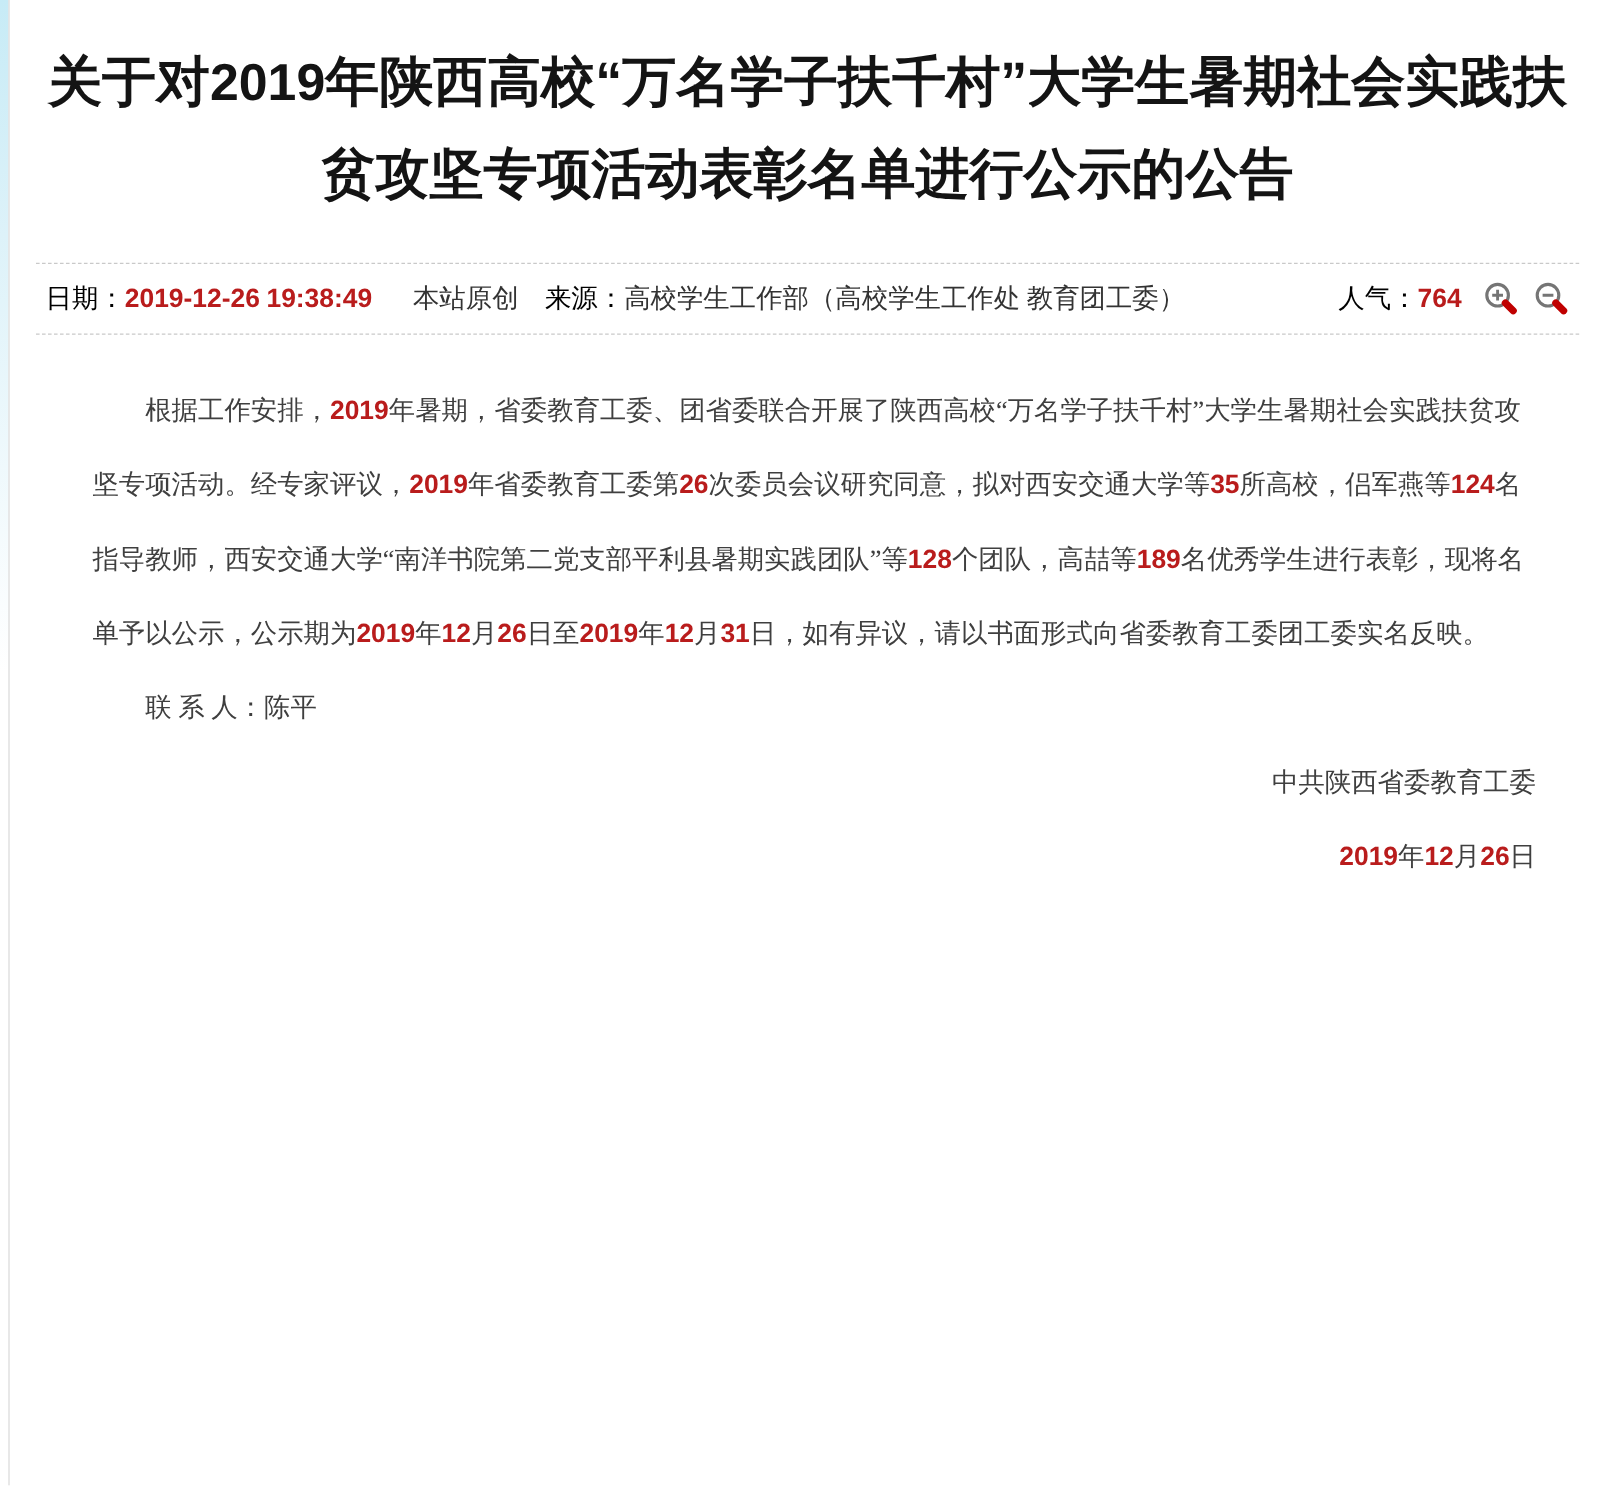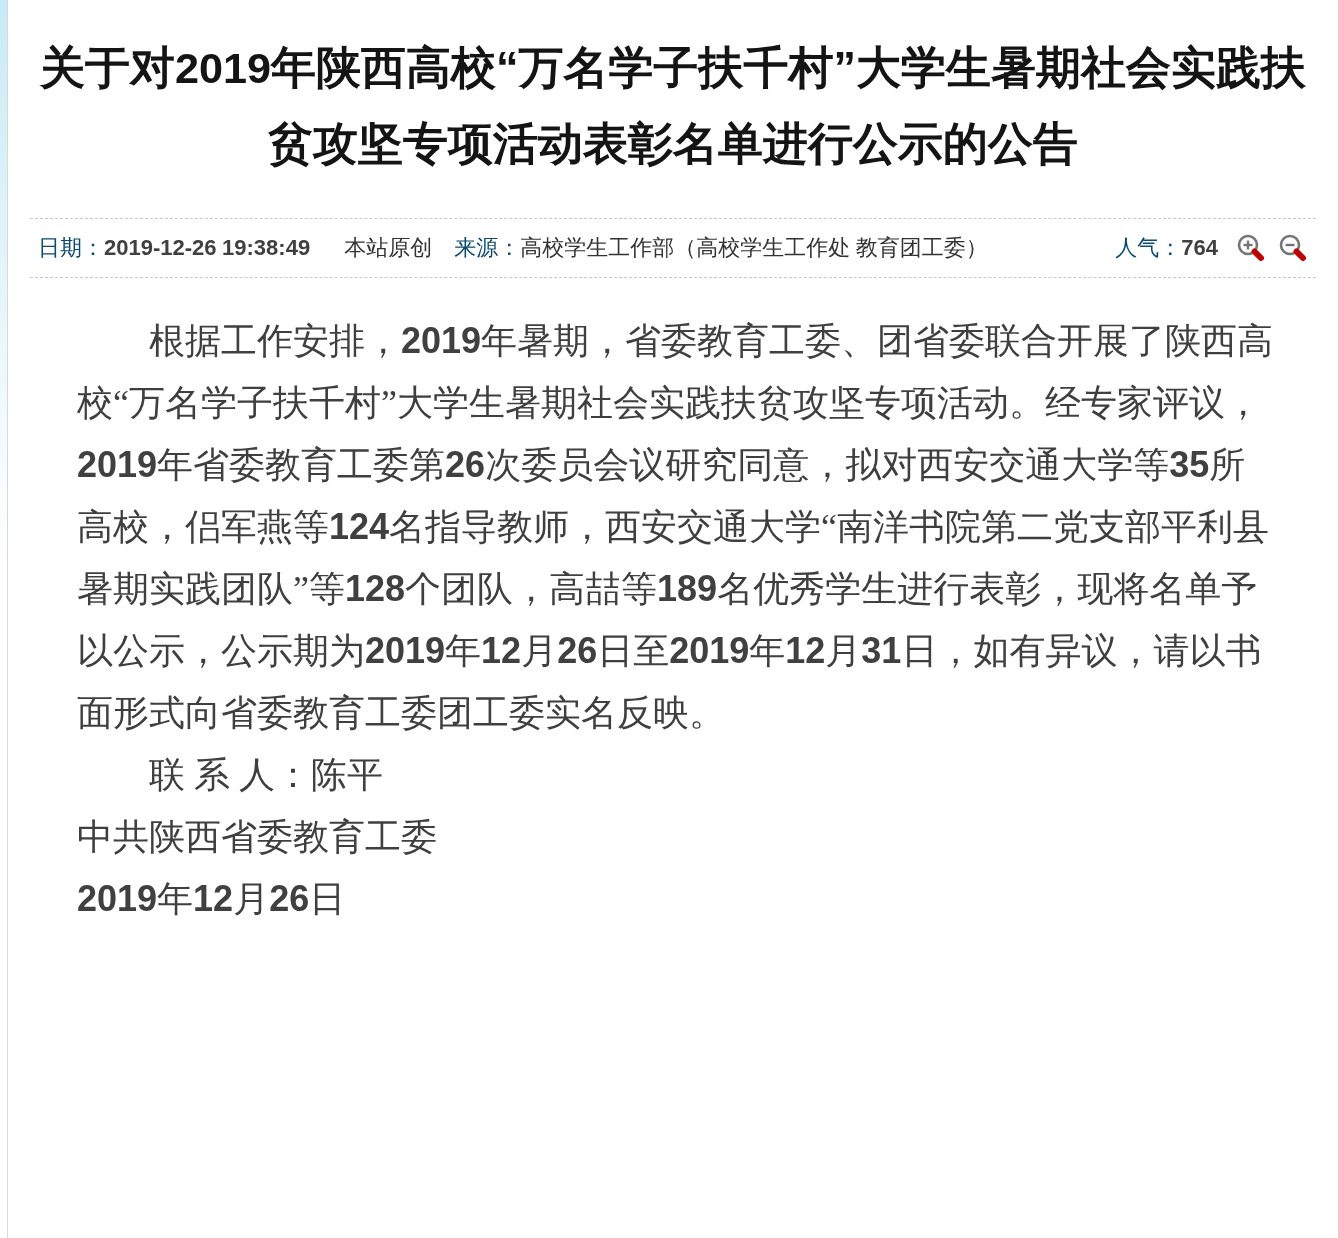--- a/index.html
+++ b/index.html
@@ -37,41 +37,41 @@
     border-top:1px dashed #c9c9c9;
     border-bottom:1px dashed #c9c9c9;
     height:58px;
     display:flex;
     align-items:center;
     font-size:22px;
     color:#333333;
     white-space:nowrap;
     padding:0 8px;
   }
-  .meta .label{color:#0c4a6e;}
+  .meta .label{color:#000000;}
   .meta .origin{margin-left:34px;}
   .meta .source{margin-left:22px;}
   .meta .views{margin-left:auto;margin-right:6px;}
   .meta .zoom-btn{
     display:inline-block;width:30px;height:30px;
     margin-left:12px;cursor:pointer;flex:0 0 auto;
   }
   .article{
     padding:32px 48px 0 59px;
-    font-size:36px;
+    font-size:22px;
     line-height:62px;
     color:#3f3f3f;
   }
   .article p{margin:0;}
   .indent{text-indent:2em;}
-  .sign{text-align:left;}
+  .sign{text-align:right;}
   .en{
     font-family:"Liberation Sans","DejaVu Sans",sans-serif;
     font-weight:bold;
-    color:#404040;
+    color:#b91c1c;
   }
   .title .en{color:#141414;font-size:0.96em;}
 </style>
 </head>
 <body>
 
 <div class="left-stripe"></div>
 <div class="left-border"></div>
 
 <div class="content">

